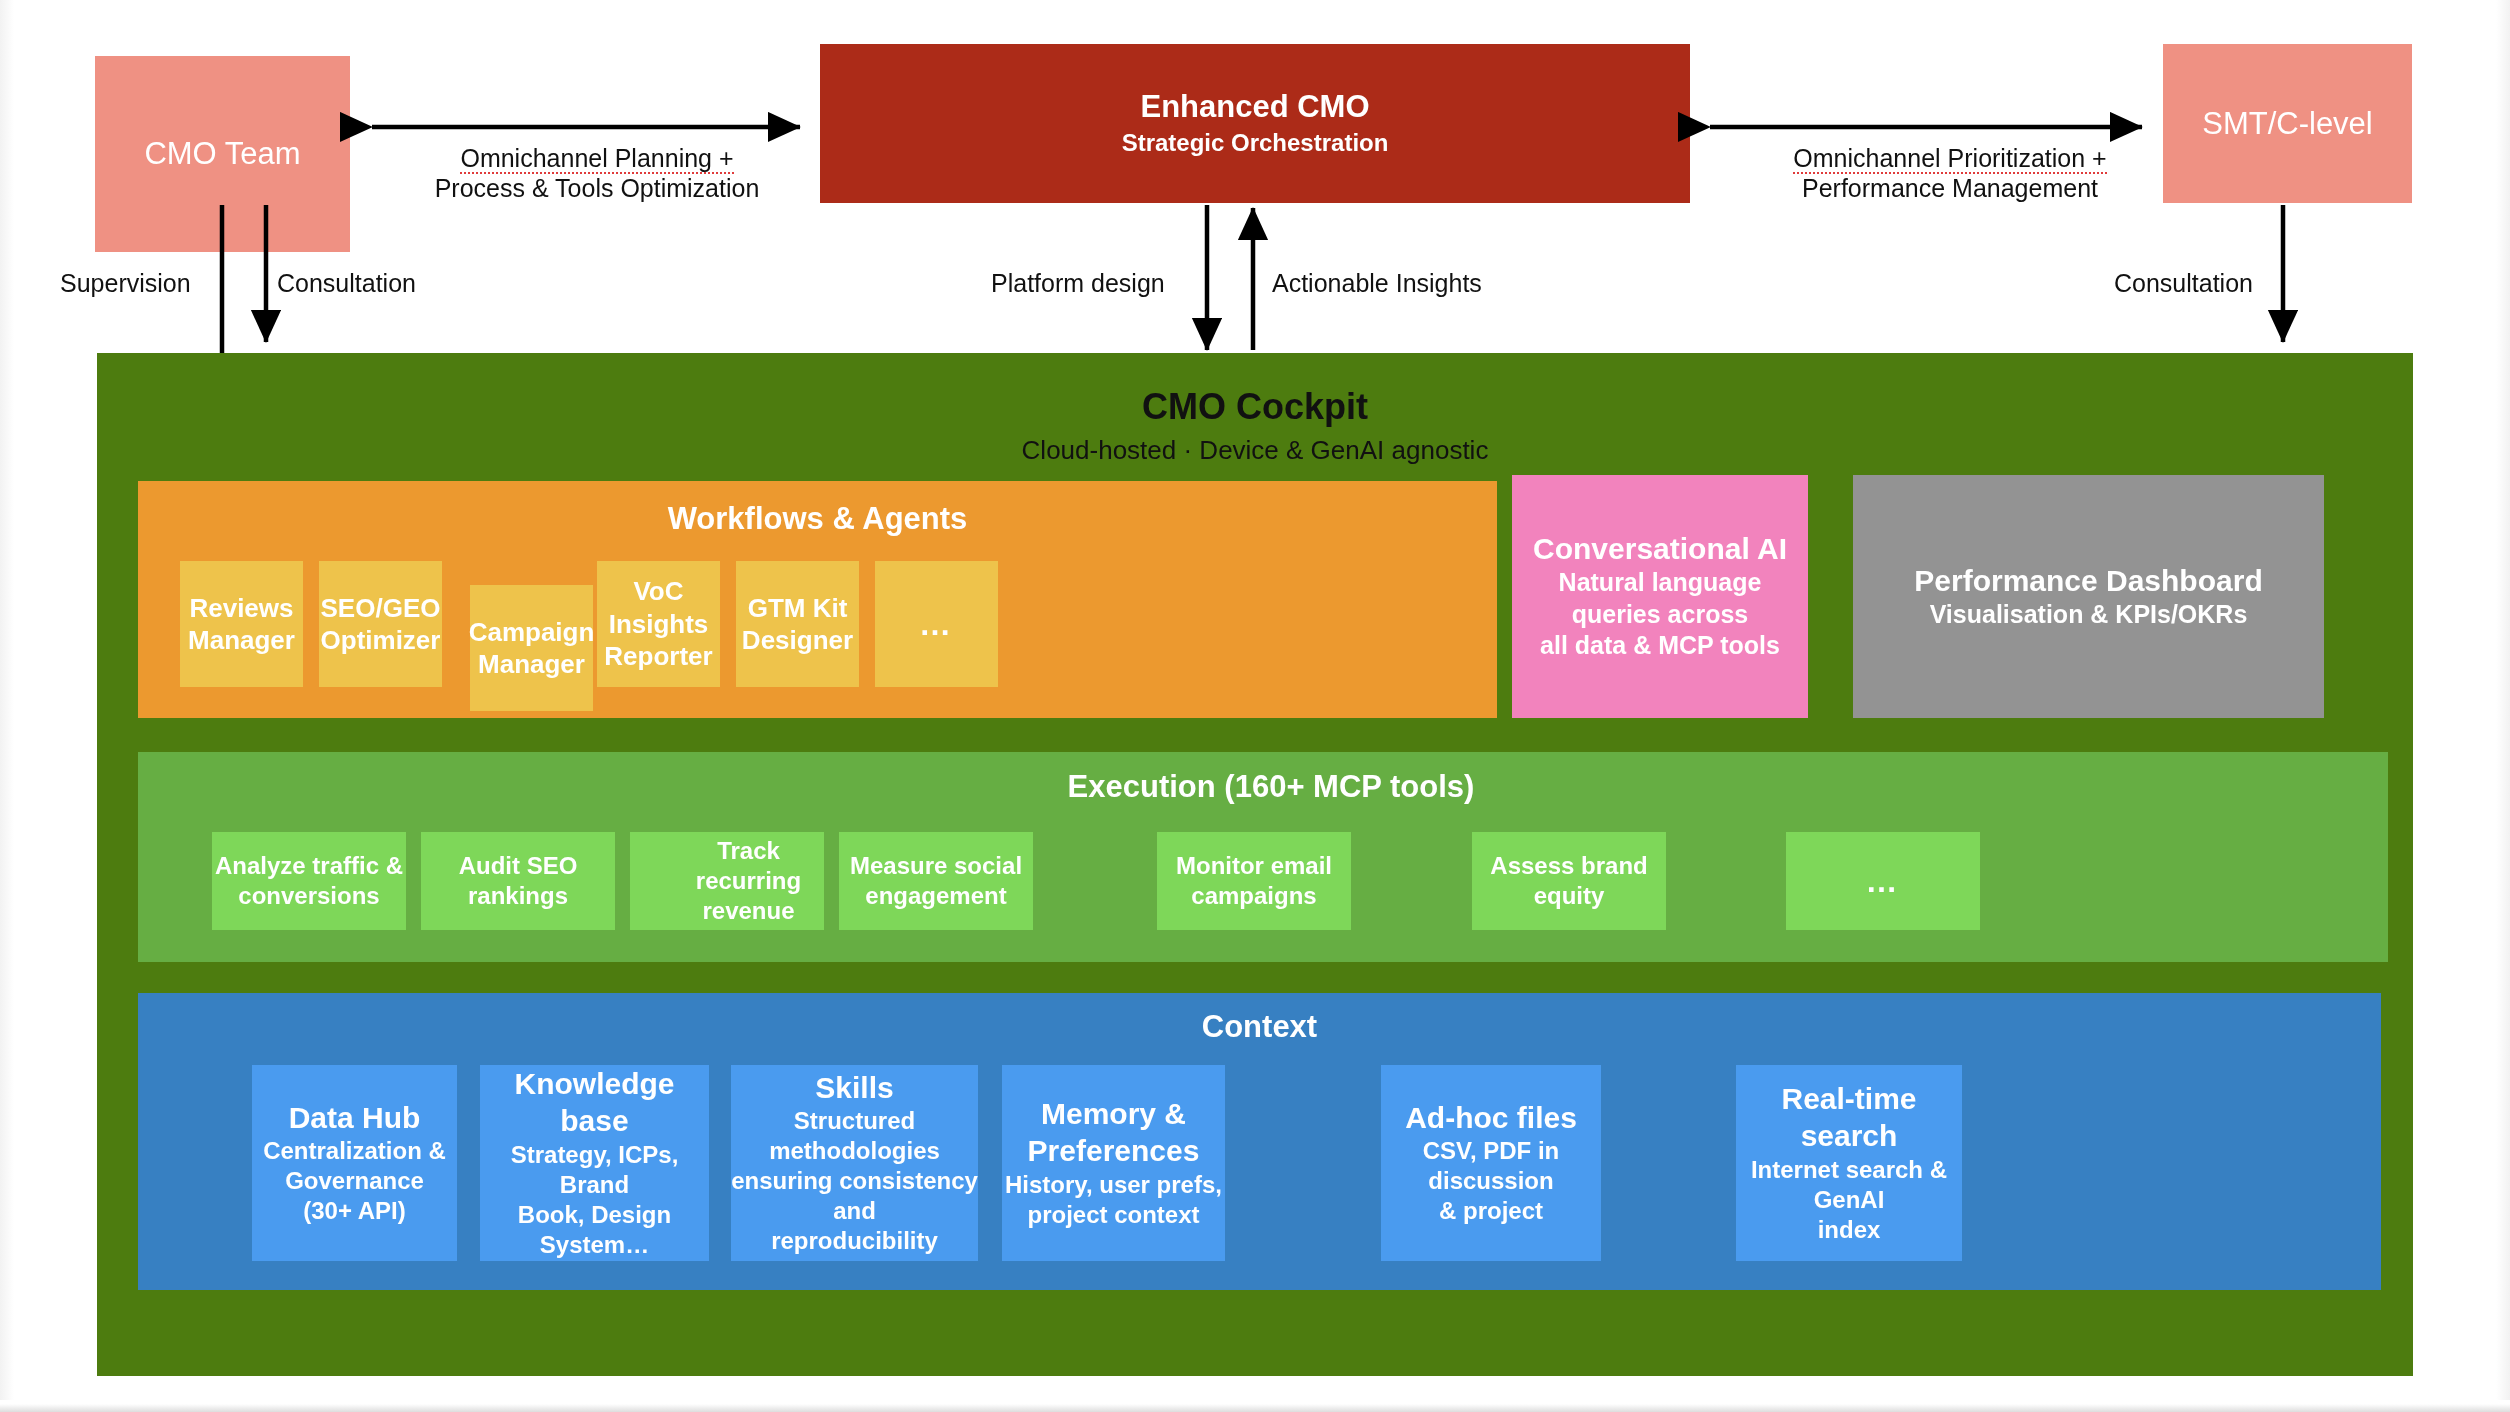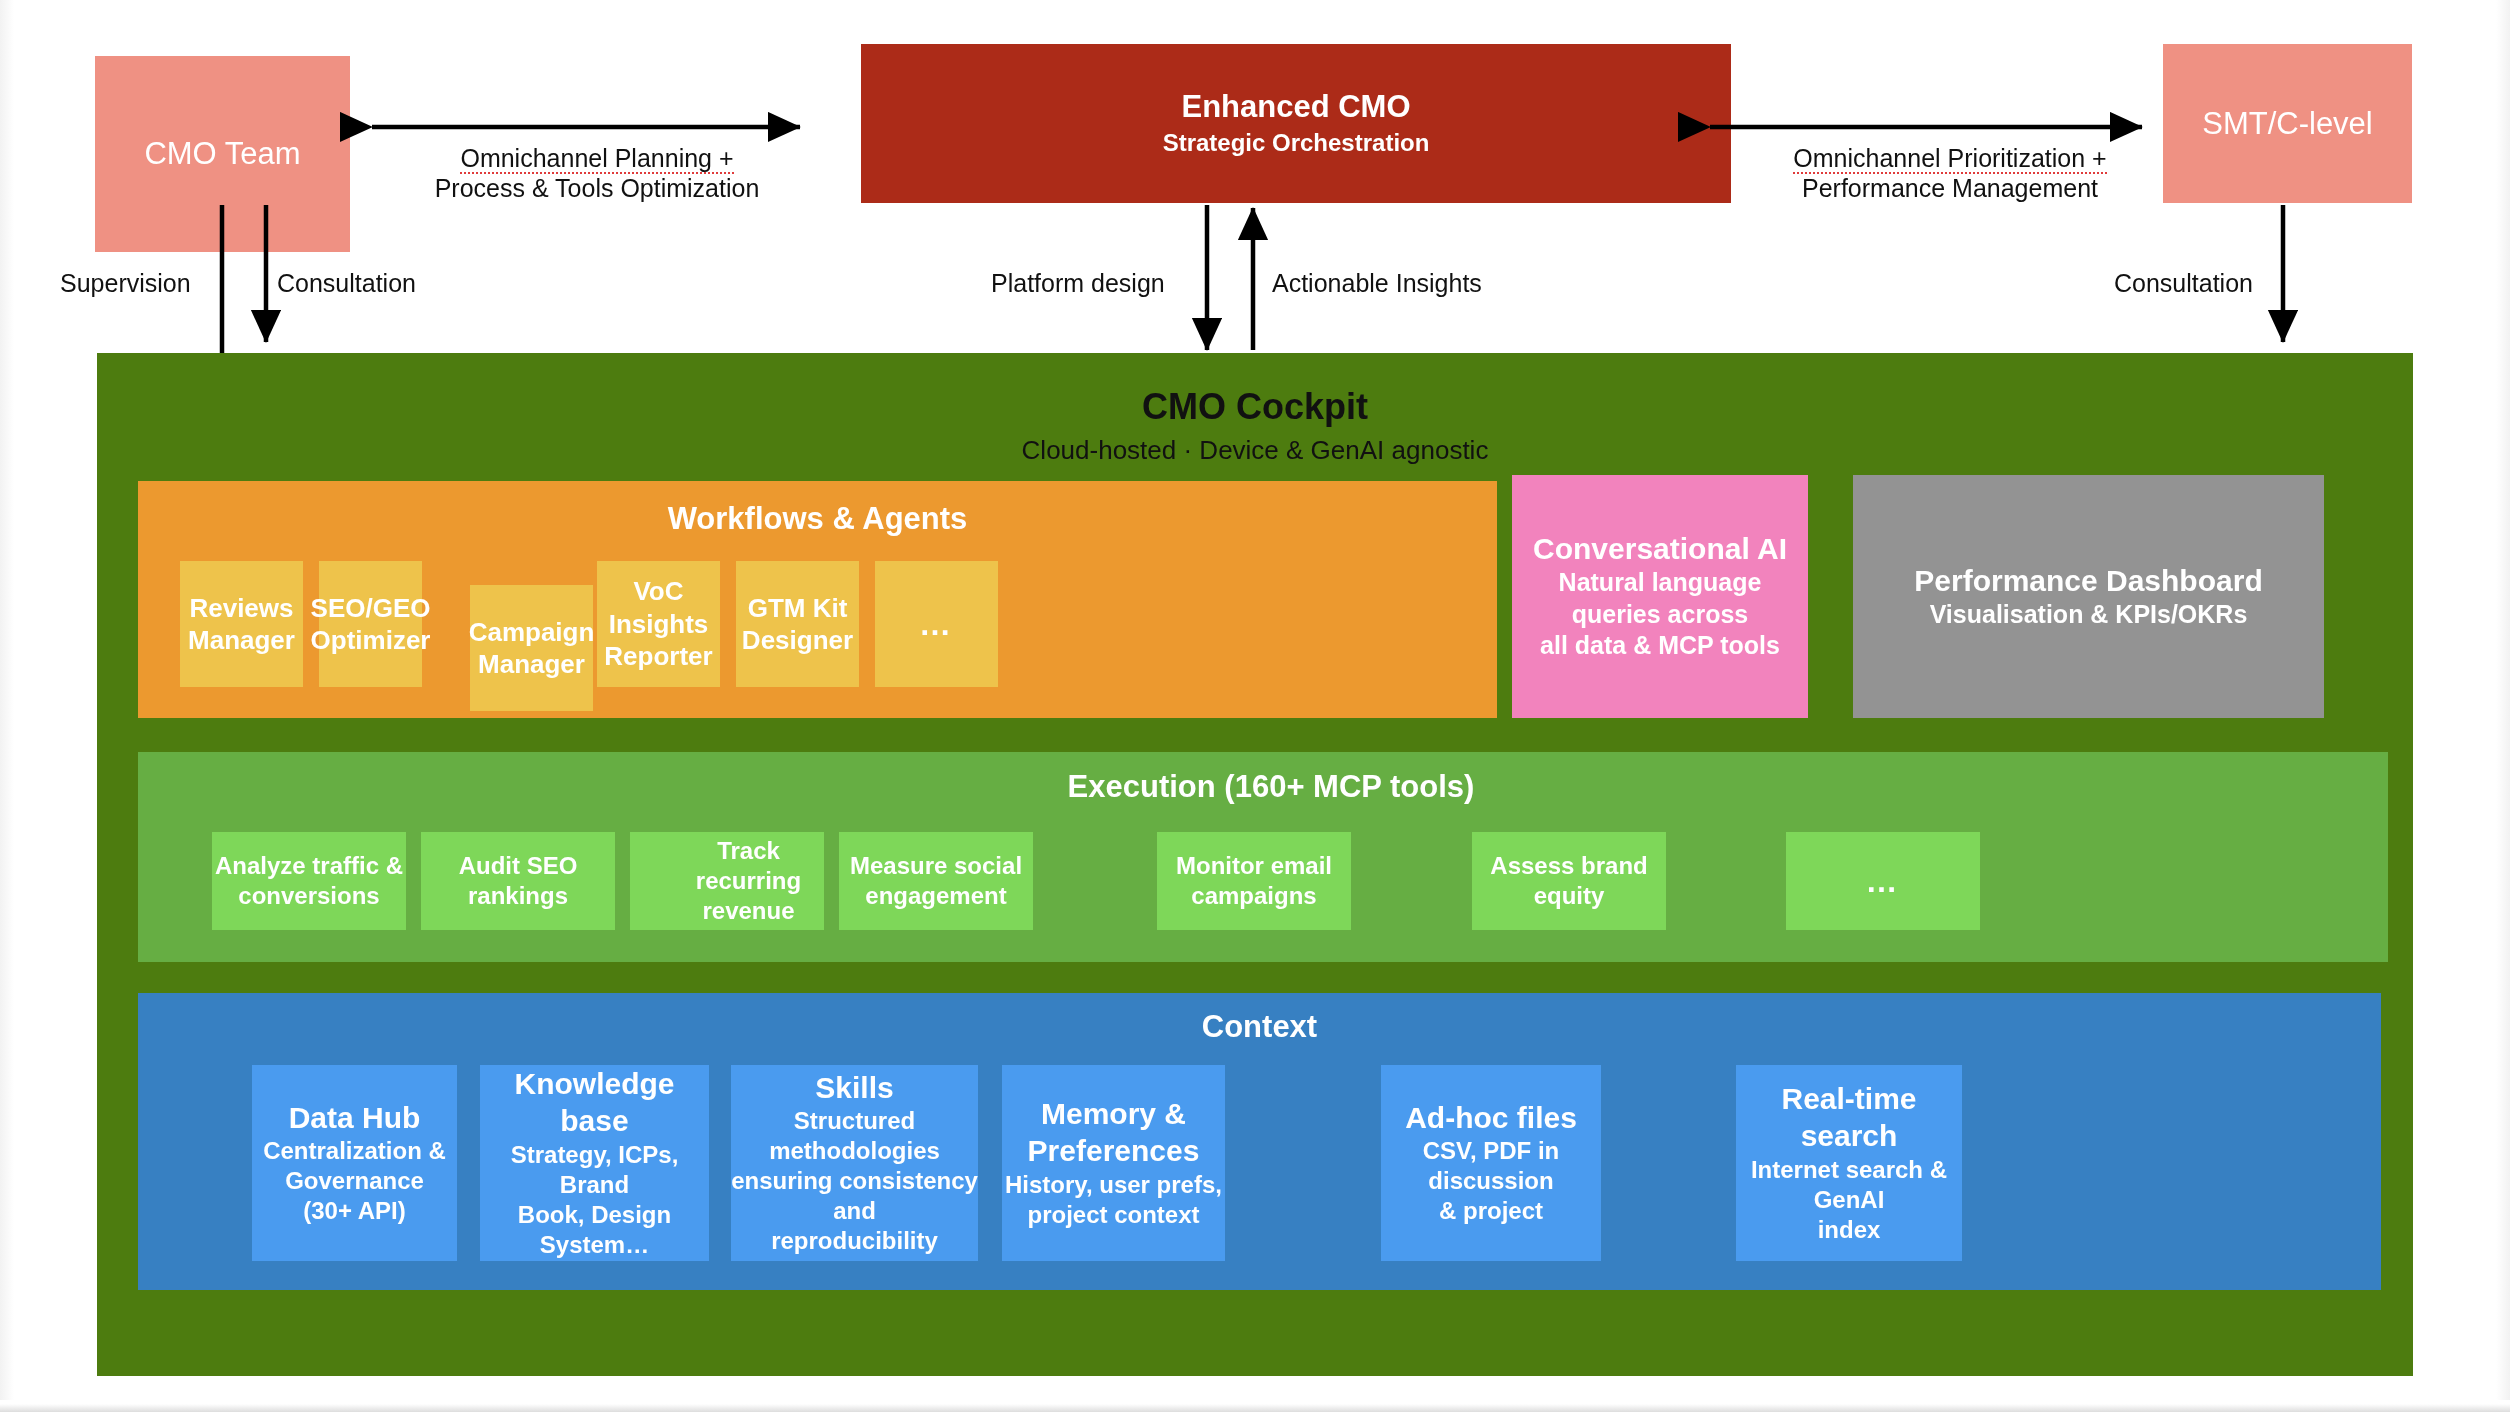--- a/index.html
+++ b/index.html
@@ -75,21 +75,21 @@
 <div id="canvas">
 
   <div class="page-edge-l"></div>
   <div class="page-edge-r"></div>
   <div class="page-edge-b"></div>
 
   <div class="node top-salmon" style="left:95px;top:56px;width:255px;height:196px;">
     <div class="top-title">CMO Team</div>
   </div>
 
-  <div class="node top-dark" style="left:861px;top:44px;width:870px;height:159px;">
+  <div class="node top-dark" style="left:820px;top:44px;width:870px;height:159px;">
     <div class="top-title-b">Enhanced CMO</div>
     <div class="top-sub">Strategic Orchestration</div>
   </div>
 
   <div class="node top-salmon" style="left:2163px;top:44px;width:249px;height:159px;">
     <div class="top-title">SMT/C-level</div>
   </div>
 
   <div class="edge-label" style="left:392px;top:143px;width:410px;">
     <div><span class="sp">Omnichannel Planning +</span></div>
@@ -141,21 +141,21 @@
     <div class="cockpit-sub">Cloud-hosted · Device &amp; GenAI agnostic</div>
 
     <div class="band orange-band" style="left:41px;top:128px;width:1359px;height:237px;">
       <div class="band-title" style="top:20px;font-size:31px;">Workflows &amp; Agents</div>
 
       <div class="chip chip-orange" style="left:42px;top:80px;width:123px;height:126px;">
         <div class="chip-t">Reviews</div>
         <div class="chip-t">Manager</div>
       </div>
 
-      <div class="chip chip-orange" style="left:181px;top:80px;width:103px;height:126px;">
+      <div class="chip chip-orange" style="left:181px;top:80px;width:123px;height:126px;">
         <div class="chip-t">SEO/GEO</div>
         <div class="chip-t">Optimizer</div>
       </div>
 
       <div class="chip chip-orange" style="left:332px;top:80px;width:123px;height:126px;margin-top:24px;">
         <div class="chip-t">Campaign</div>
         <div class="chip-t">Manager</div>
       </div>
 
       <div class="chip chip-orange" style="left:459px;top:80px;width:123px;height:126px;">

